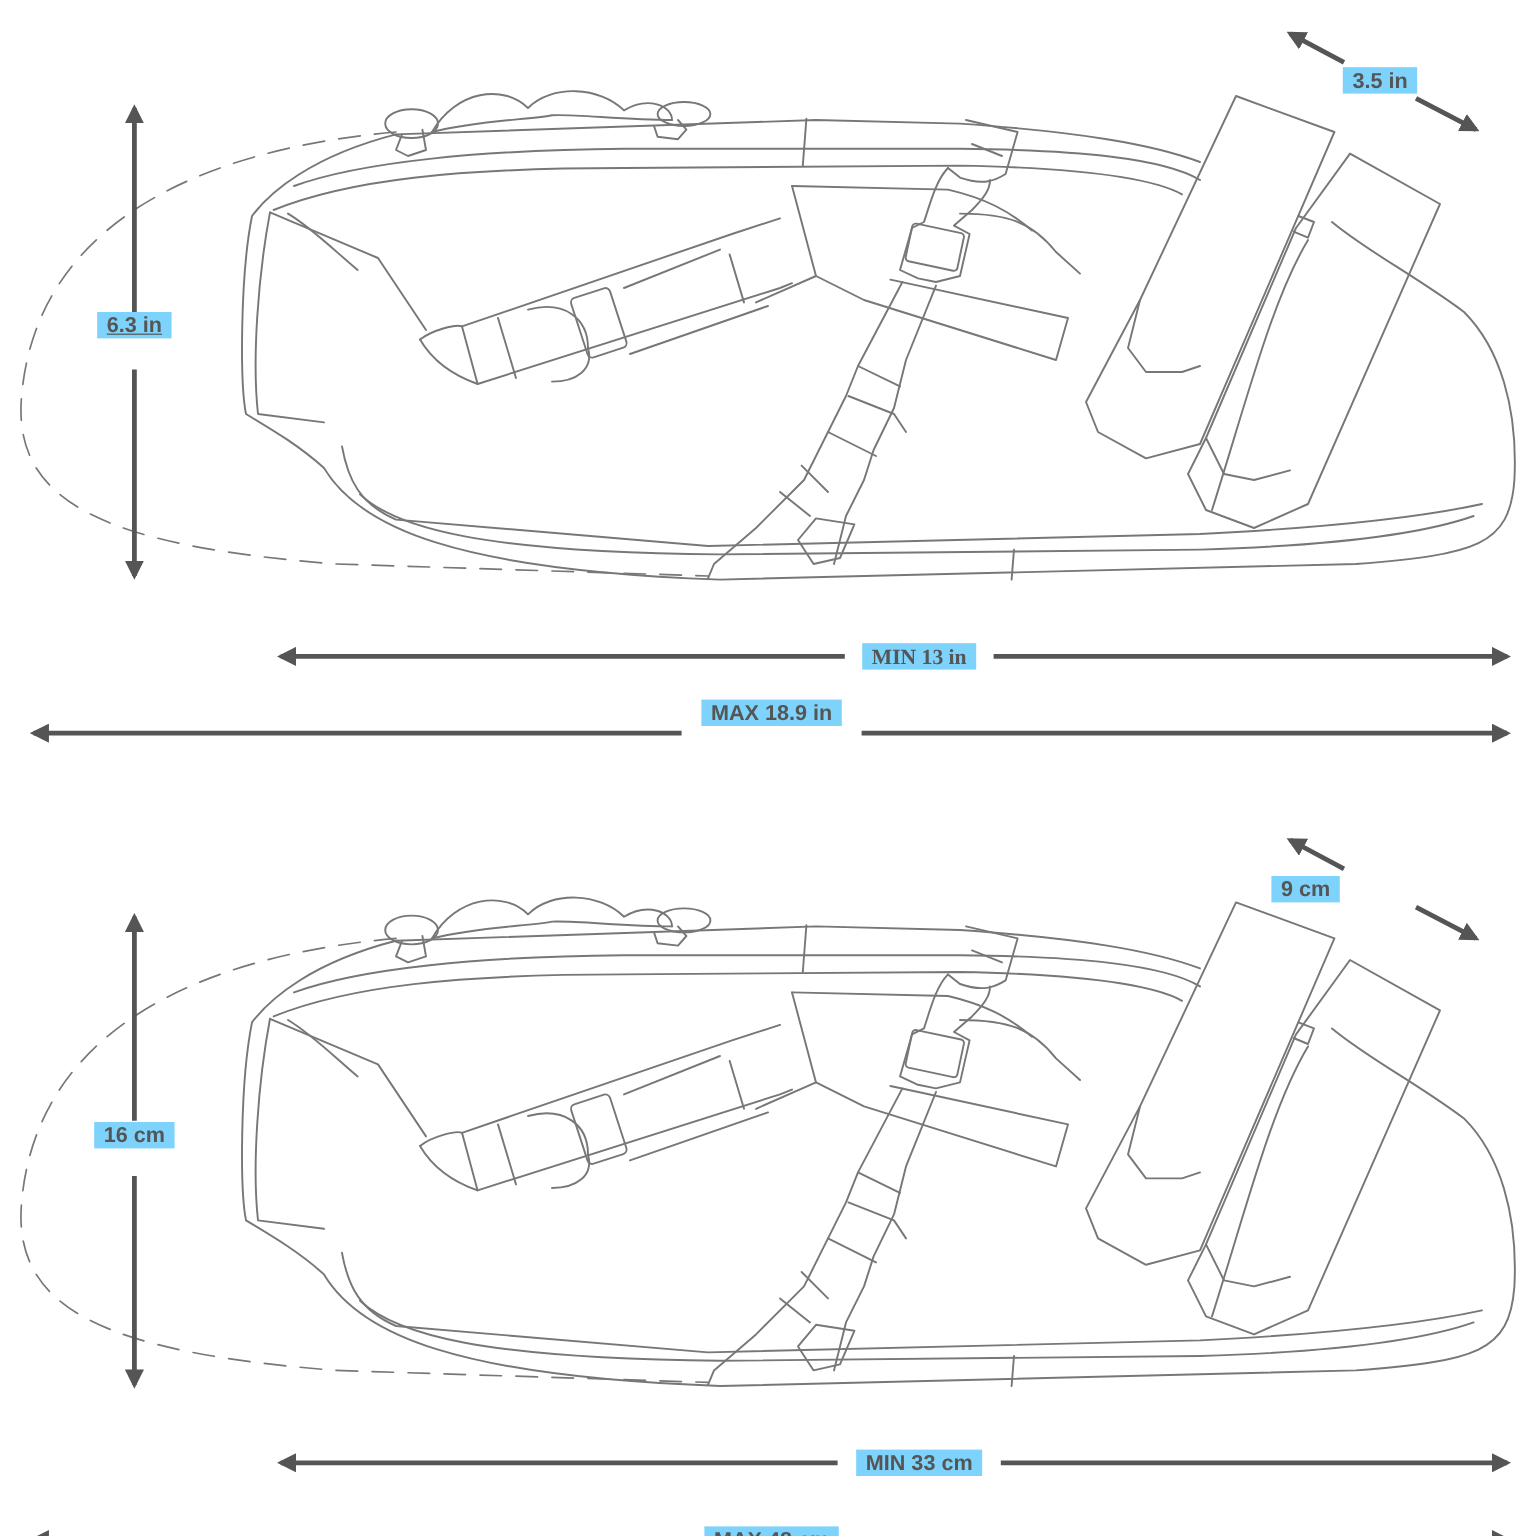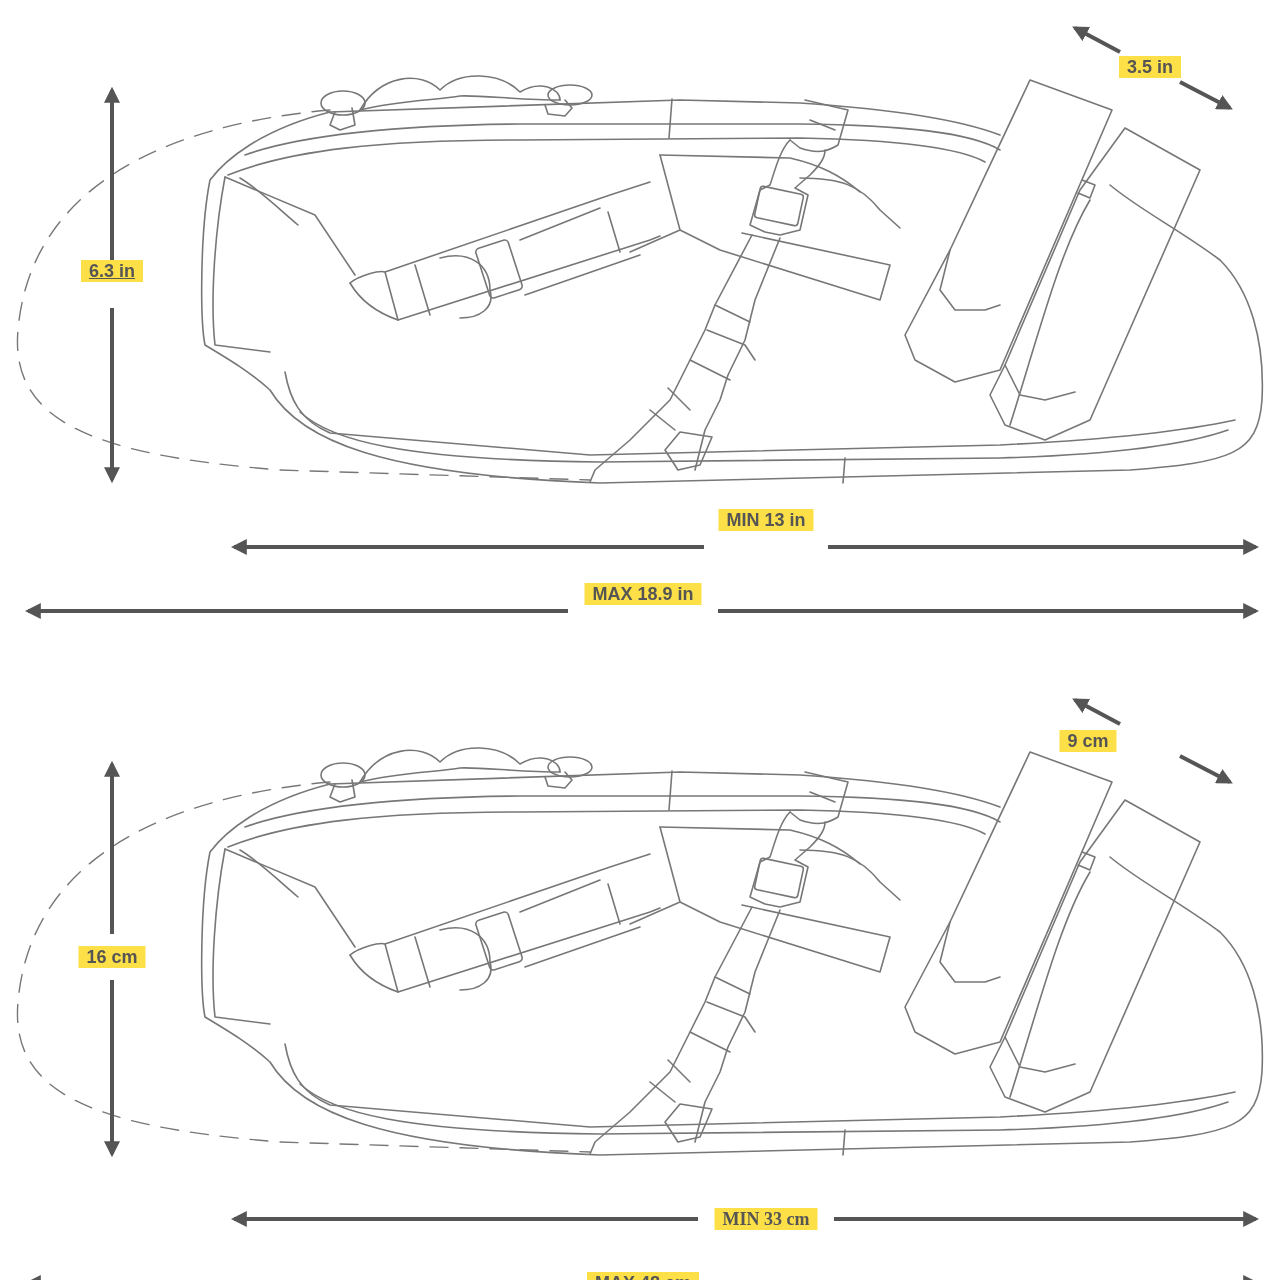--- a/index.html
+++ b/index.html
@@ -1,20 +1,20 @@
 <!DOCTYPE html>
 <html><head>
   <meta charset="utf-8">
   <style>
     html, body { margin: 0; padding: 0; background: #ffffff; }
     body { width: 1280px; height: 1280px; overflow: hidden; position: relative; font-family: "Liberation Sans", sans-serif; }
     .panel { position: absolute; left: 0; width: 1280px; height: 672px; }
     .panel svg { position: absolute; left: 0; top: 0; }
     .lbl {
-      position: absolute; background: #fde047; color: #555555;
+      position: absolute; background: #7dd3fc; color: #555555;
       font-family: "Liberation Sans", sans-serif; font-weight: bold; font-size: 18px;
       padding: 0 8px; white-space: nowrap; line-height: 22px; transform: translate(-50%, -50%);
     }
   </style>
 </head>
 <body>
 
 <svg width="0" height="0" style="position:absolute" aria-hidden="true">
   <defs>
     <marker id="arrowhead" viewBox="0 0 10 10" refX="8" refY="5" markerWidth="4" markerHeight="4" orient="auto-start-reverse">
@@ -95,35 +95,35 @@
       <line x1="112" y1="90" x2="112" y2="262" marker-start="url(#arrowhead)"></line>
       <line x1="112" y1="308" x2="112" y2="480" marker-end="url(#arrowhead)"></line>
       <line x1="234" y1="547" x2="704" y2="547" marker-start="url(#arrowhead)"></line>
       <line x1="828" y1="547" x2="1256" y2="547" marker-end="url(#arrowhead)"></line>
       <line x1="28" y1="611" x2="568" y2="611" marker-start="url(#arrowhead)"></line>
       <line x1="718" y1="611" x2="1256" y2="611" marker-end="url(#arrowhead)"></line>
     </g>
   </svg>
   <div class="lbl" style="left:1150px; top:67px;">3.5 in</div>
   <div class="lbl" style="left:112px; top:271px;text-decoration:underline;">6.3 in</div>
-  <div class="lbl" style="left:766px; top:520px;">MIN 13 in</div>
+  <div class="lbl" style="left:766px; top:547px;font-family:Liberation Serif, serif;">MIN 13 in</div>
   <div class="lbl" style="left:643px; top:594px;">MAX 18.9 in</div>
 </div>
 
 <div class="panel" style="top:672px;">
   <svg width="1280" height="672" viewBox="0 0 1280 672">
     <use href="#bag"></use>
     <g stroke="#555" stroke-width="4" fill="none">
       <line x1="1075" y1="28" x2="1120" y2="52" marker-start="url(#arrowhead)"></line>
       <line x1="1180" y1="84" x2="1230" y2="110" marker-end="url(#arrowhead)"></line>
       <line x1="112" y1="92" x2="112" y2="262" marker-start="url(#arrowhead)"></line>
       <line x1="112" y1="308" x2="112" y2="482" marker-end="url(#arrowhead)"></line>
       <line x1="234" y1="547" x2="698" y2="547" marker-start="url(#arrowhead)"></line>
       <line x1="834" y1="547" x2="1256" y2="547" marker-end="url(#arrowhead)"></line>
       <line x1="28" y1="611" x2="572" y2="611" marker-start="url(#arrowhead)"></line>
       <line x1="714" y1="611" x2="1256" y2="611" marker-end="url(#arrowhead)"></line>
     </g>
   </svg>
   <div class="lbl" style="left:1088px; top:69px;">9 cm</div>
-  <div class="lbl" style="left:112px; top:285px;">16 cm</div>
-  <div class="lbl" style="left:766px; top:547px;font-family:Liberation Serif, serif;">MIN 33 cm</div>
+  <div class="lbl" style="left:112px; top:274px;">16 cm</div>
+  <div class="lbl" style="left:766px; top:547px;">MIN 33 cm</div>
   <div class="lbl" style="left:643px; top:611px;">MAX 48 cm</div>
 </div>
 
 </body></html>

